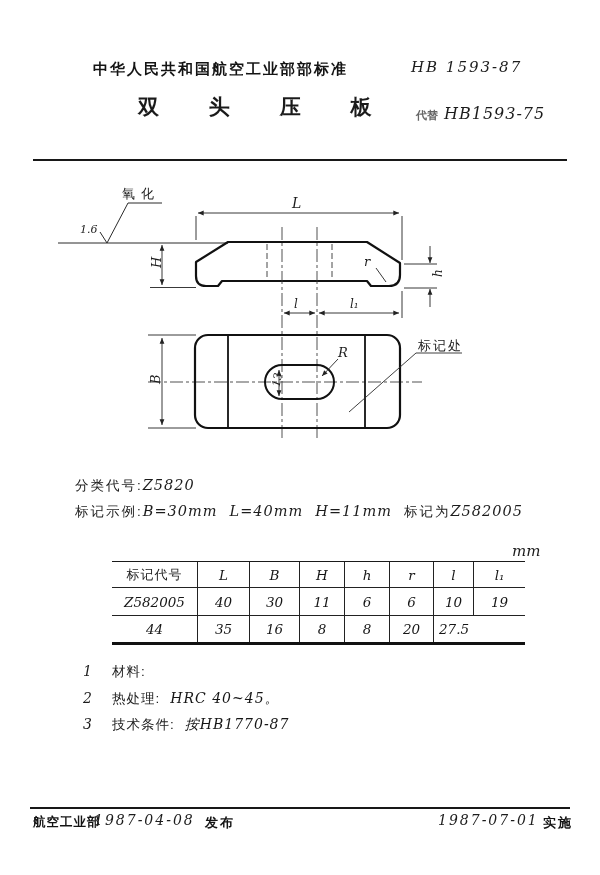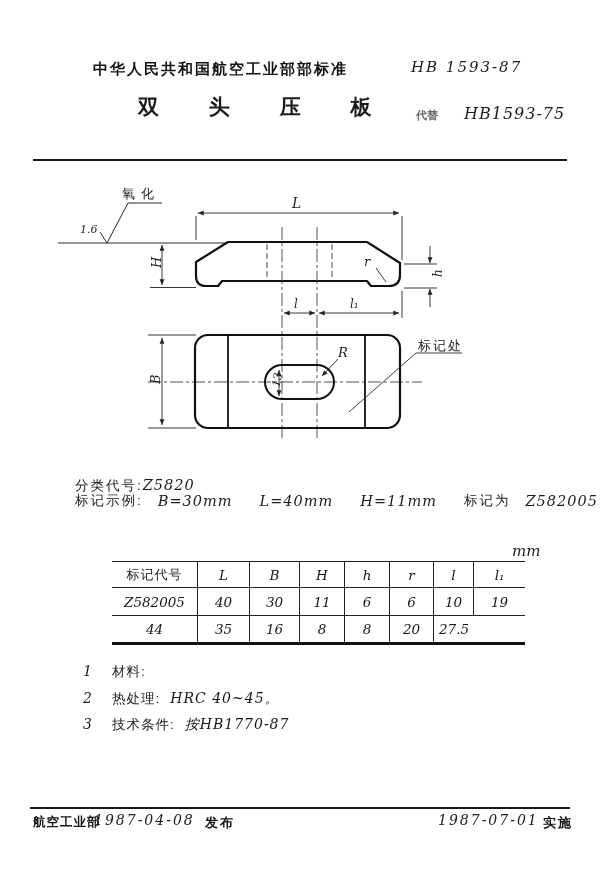--- a/index.html
+++ b/index.html
@@ -10,26 +10,26 @@
   }
   .abs{position:absolute;}
   .print{font-family:"Liberation Sans",sans-serif;font-weight:bold;color:#141414;}
   .hand{font-family:"DejaVu Serif",serif;font-style:italic;color:#1c1c1c;}
   .handcn{font-family:"Liberation Sans",sans-serif;color:#222;}
   .rule{background:#181818;}
   
   .org{left:93px;top:48px;font-size:15px;letter-spacing:2px;margin-top:12px;}
   .stdno{left:411px;top:58px;font-size:15px;letter-spacing:2px;}
   .title{left:138px;top:93px;font-size:21px;letter-spacing:22px;color:#1a1a1a;font-weight:bold;}
-  .replaces{left:416px;top:104px;display:flex;gap:26px;align-items:baseline;}
+  .replaces{left:416px;top:104px;display:flex;gap:6px;align-items:baseline;}
   .replaces .small{font-size:11px;color:#666;}
   .replaces .no{font-size:16px;letter-spacing:1px;}
   
   .classline{left:75px;top:477px;display:flex;gap:0;align-items:baseline;}
-  .exline{left:75px;top:492px;display:flex;gap:15px;align-items:center;}
+  .exline{left:75px;top:503px;display:flex;align-items:flex-start;}
   .cnlabel{font-size:13.5px;letter-spacing:2px;}
   .hv{font-size:14.5px;letter-spacing:1px;}
   .exline .sp{margin-right:12px;}
   .mmunit{left:480px;top:542px;font-size:15px;margin-left:32px;}
   
   .tbl{left:112px;top:561px;width:413px;border-top:1.5px solid #1a1a1a;border-bottom:3px solid #111;}
   .trow{display:grid;grid-template-columns:86px 52px 50px 45px 45px 44px 40px 51px;}
   .trow .c{border-right:1.2px solid #222;display:flex;align-items:center;justify-content:center;}
   .trow .c:last-child{border-right:none;}
   .trow.h .c{height:25px;border-bottom:1.5px solid #222;}

